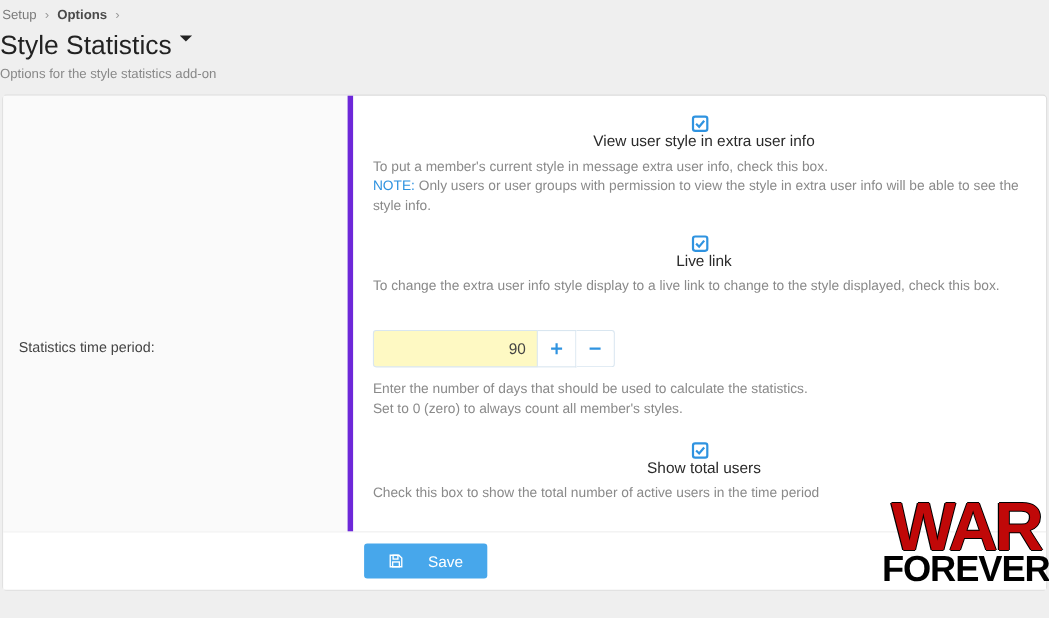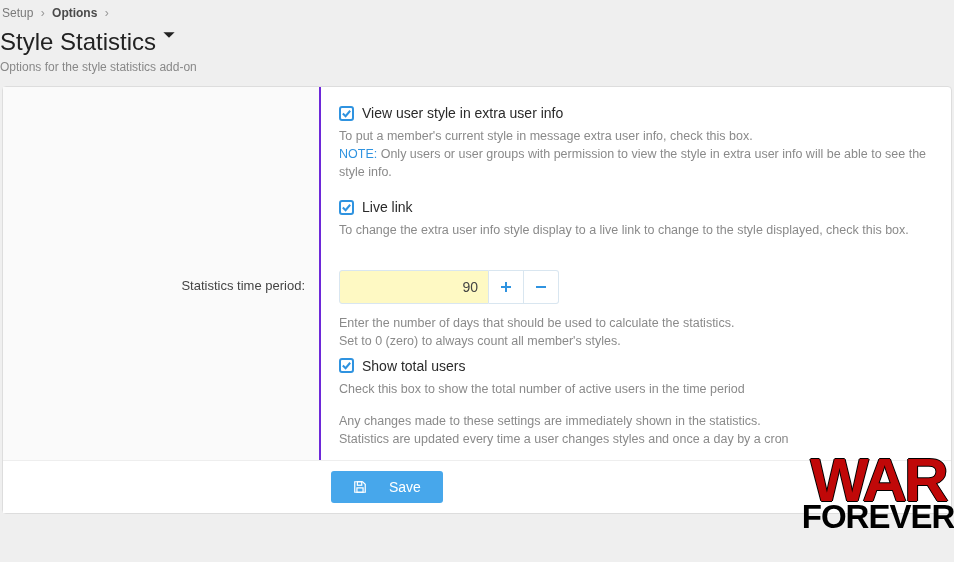--- a/index.html
+++ b/index.html
@@ -43,35 +43,36 @@
   margin: 0 2px;
 }
 .form-row {
   display: flex;
   border-bottom: 0;
 }
 .form-label-col {
   width: 318px;
   min-width: 318px;
   background: #fafafa;
-  border-right: 2px solid #6d28d9;
-  text-align: right;
+  border-right: 5px solid #6d28d9;
+  text-align: left;
   padding: 18px 14px;
   color: #444;
   font-size: 13px;
 }
 .form-label-col.empty { padding: 0; }
 .form-control-col {
   flex: 1;
   padding: 18px 18px 12px;
 }
 .check-line {
   display: flex;
   align-items: center;
   margin-bottom: 6px;
+  flex-direction: column;
 }
 .check-line .cbox { cursor: pointer; }
 .check-line .lbl {
   margin-left: 8px;
   color: #2a2a2a;
   font-size: 14px;
 }
 .cbox {
   width: 15px;
   height: 15px;
@@ -238,39 +239,35 @@
             <svg width="12" height="12" viewBox="0 0 12 12">
                   <path d="M6 1 V11 M1 6 H11" stroke="#2f93e0" stroke-width="2"></path>
                 </svg>
           </div>
           <div class="step-btn">
             <svg width="12" height="12" viewBox="0 0 12 12">
                   <path d="M1 6 H11" stroke="#2f93e0" stroke-width="2"></path>
                 </svg>
           </div>
         </div>
-        <div class="desc" style="margin-bottom:8px">
+        <div class="desc" style="margin-bottom:22px">
           <span>Enter the number of days that should be used to calculate the statistics.</span><br>
           <span>Set to 0 (zero) to always count all member's styles.</span>
         </div>
 
         <div class="check-line">
           <span class="cbox">
             <svg width="11" height="11" viewBox="0 0 12 12">
                   <path d="M2 6 L5 9 L10 3" stroke="#2f93e0" stroke-width="2.2" fill="none"></path>
                 </svg>
           </span>
           <span class="lbl">Show total users</span>
         </div>
         <div class="desc" style="margin-bottom:14px">Check this box to show the total number of active users in the time period</div>
 
-        <div class="footer-notes">
-          <span>Any changes made to these settings are immediately shown in the statistics.</span><br>
-          <span>Statistics are updated every time a user changes styles and once a day by a cron</span>
-        </div>
       </div>
     </div>
 
   </div>
 
   <div class="save-bar">
     <button class="save-btn">
       <svg width="14" height="14" viewBox="0 0 16 16">
         <path d="M2 2 H11 L14 5 V14 H2 Z" fill="none" stroke="#fff" stroke-width="1.4"></path>
         <rect x="5" y="2" width="5" height="4" fill="none" stroke="#fff" stroke-width="1.4"></rect>

